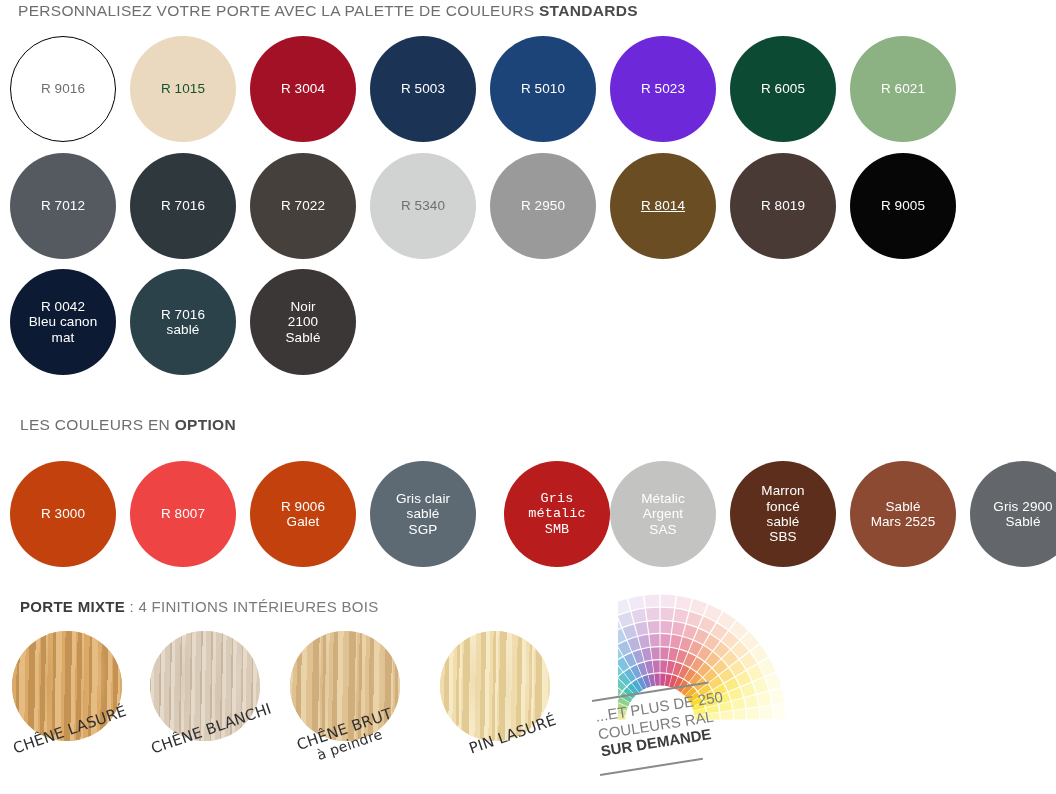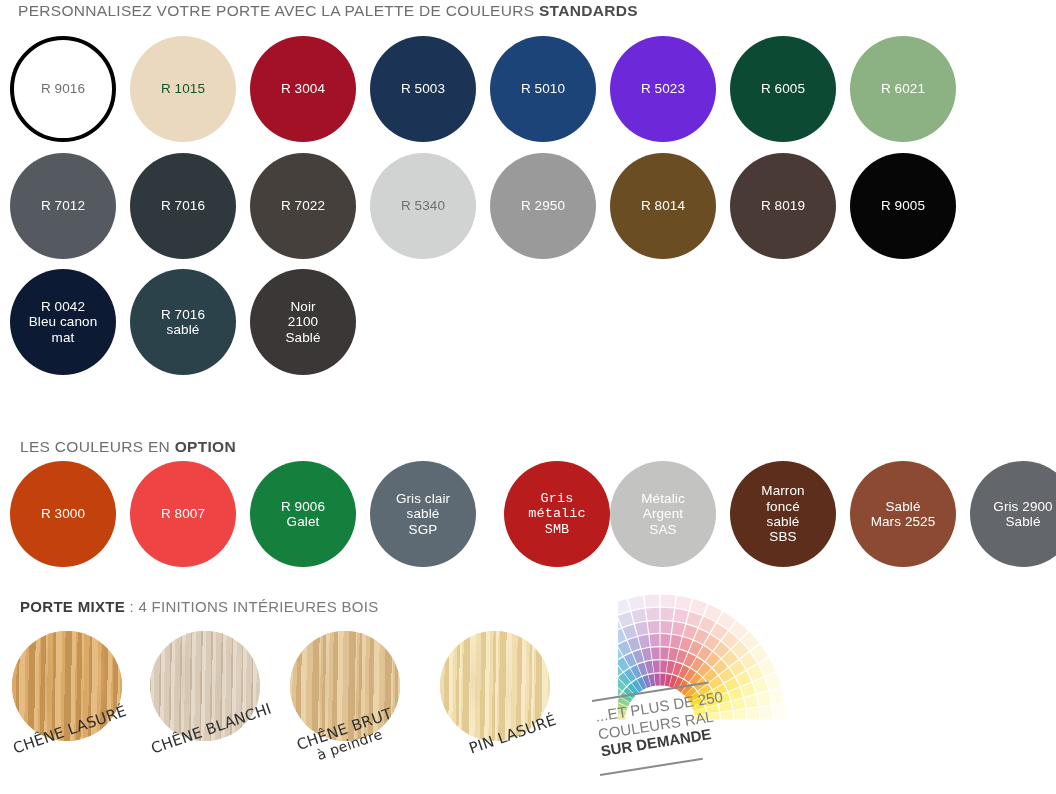--- a/index.html
+++ b/index.html
@@ -21,21 +21,21 @@
     letter-spacing: 0.3px;
     color: #6e6e6e;
     white-space: nowrap;
   }
   .heading .em { font-weight: bold; color: #4a4a4a; }
   .heading.dark { color: #6e6e6e; }
   .heading.mixte { color: #7a7a7a; font-size: 15px; }
   .heading.mixte .em { color: #3c3c3c; font-weight: bold; }
 
   #heading-standards { left: 18px; top: 2px; }
-  #heading-option    { left: 20px; top: 416px; margin-top: 22px; }
+  #heading-option    { left: 20px; top: 416px; }
   #heading-mixte     { left: 20px; top: 598px; }
 
   
   .swatch-row { position: absolute; left: 0; }
   #row-std-1 { top: 36px; }
   #row-std-2 { top: 153px; }
   #row-std-3 { top: 269px; }
   #row-option { top: 461px; }
 
   .swatch {
@@ -45,21 +45,21 @@
     display: flex;
     align-items: center;
     justify-content: center;
     text-align: center;
     line-height: 1.14;
     font-size: 13.5px;
     color: #ffffff;
     letter-spacing: .1px;
   }
   .swatch .lbl { display: block; padding: 0 4px; }
-  .swatch.outlined { border: 4px solid #000000; }
+  .swatch.outlined { border: 1px solid #000000; }
   .swatch.multi { font-size: 13.5px; }
 
   
   .wood {
     position: absolute;
     width: 110px; height: 110px;
     border-radius: 50%;
     overflow: hidden;
     top: 631px;
   }
@@ -148,21 +148,21 @@
     </div>
     <div class="swatch" style="left: 250px; background: rgb(70, 64, 60); color: rgb(255, 255, 255);">
       <span class="lbl">R 7022</span>
     </div>
     <div class="swatch" style="left: 370px; background: rgb(208, 211, 210); color: rgb(111, 111, 111);">
       <span class="lbl">R 5340</span>
     </div>
     <div class="swatch" style="left: 490px; background: rgb(154, 154, 154); color: rgb(255, 255, 255);">
       <span class="lbl">R 2950</span>
     </div>
-    <div class="swatch" style="left: 610px; background: rgb(107, 77, 36); color: rgb(255, 255, 255);">
+    <div class="swatch" style="left: 610px; background: rgb(107, 77, 36); color: rgb(255, 255, 255); text-decoration: underline;">
       <span class="lbl">R 8014</span>
     </div>
     <div class="swatch" style="left: 730px; background: rgb(74, 58, 54); color: rgb(255, 255, 255);">
       <span class="lbl">R 8019</span>
     </div>
     <div class="swatch" style="left: 850px; background: rgb(6, 6, 6); color: rgb(255, 255, 255);">
       <span class="lbl">R 9005</span>
     </div>
   </div>
 <div class="swatch-row" id="row-std-3">
@@ -176,21 +176,21 @@
       <span class="lbl">Noir<br>2100<br>Sablé</span>
     </div>
   </div>
 <div class="swatch-row" id="row-option">
     <div class="swatch" style="left: 10px; background: #c2410c; color: rgb(255, 255, 255);">
       <span class="lbl">R 3000</span>
     </div>
     <div class="swatch" style="left: 130px; background: #ef4444; color: rgb(255, 255, 255);">
       <span class="lbl">R 8007</span>
     </div>
-    <div class="swatch multi" style="left: 250px; background: #15803d; color: rgb(255, 255, 255);">
+    <div class="swatch multi" style="left: 250px; background: #c2410c; color: rgb(255, 255, 255);">
       <span class="lbl">R 9006<br>Galet</span>
     </div>
     <div class="swatch multi" style="left: 370px; background: rgb(93, 106, 116); color: rgb(255, 255, 255);">
       <span class="lbl">Gris clair<br>sablé<br>SGP</span>
     </div>
     <div class="swatch multi" style="left: 504px; background: #b91c1c; color: rgb(255, 255, 255); font-family: Liberation Mono, monospace;">
       <span class="lbl">Gris<br>métalic<br>SMB</span>
     </div>
     <div class="swatch multi" style="left: 610px; background: rgb(195, 195, 193); color: rgb(255, 255, 255);">
       <span class="lbl">Métalic<br>Argent<br>SAS</span>

